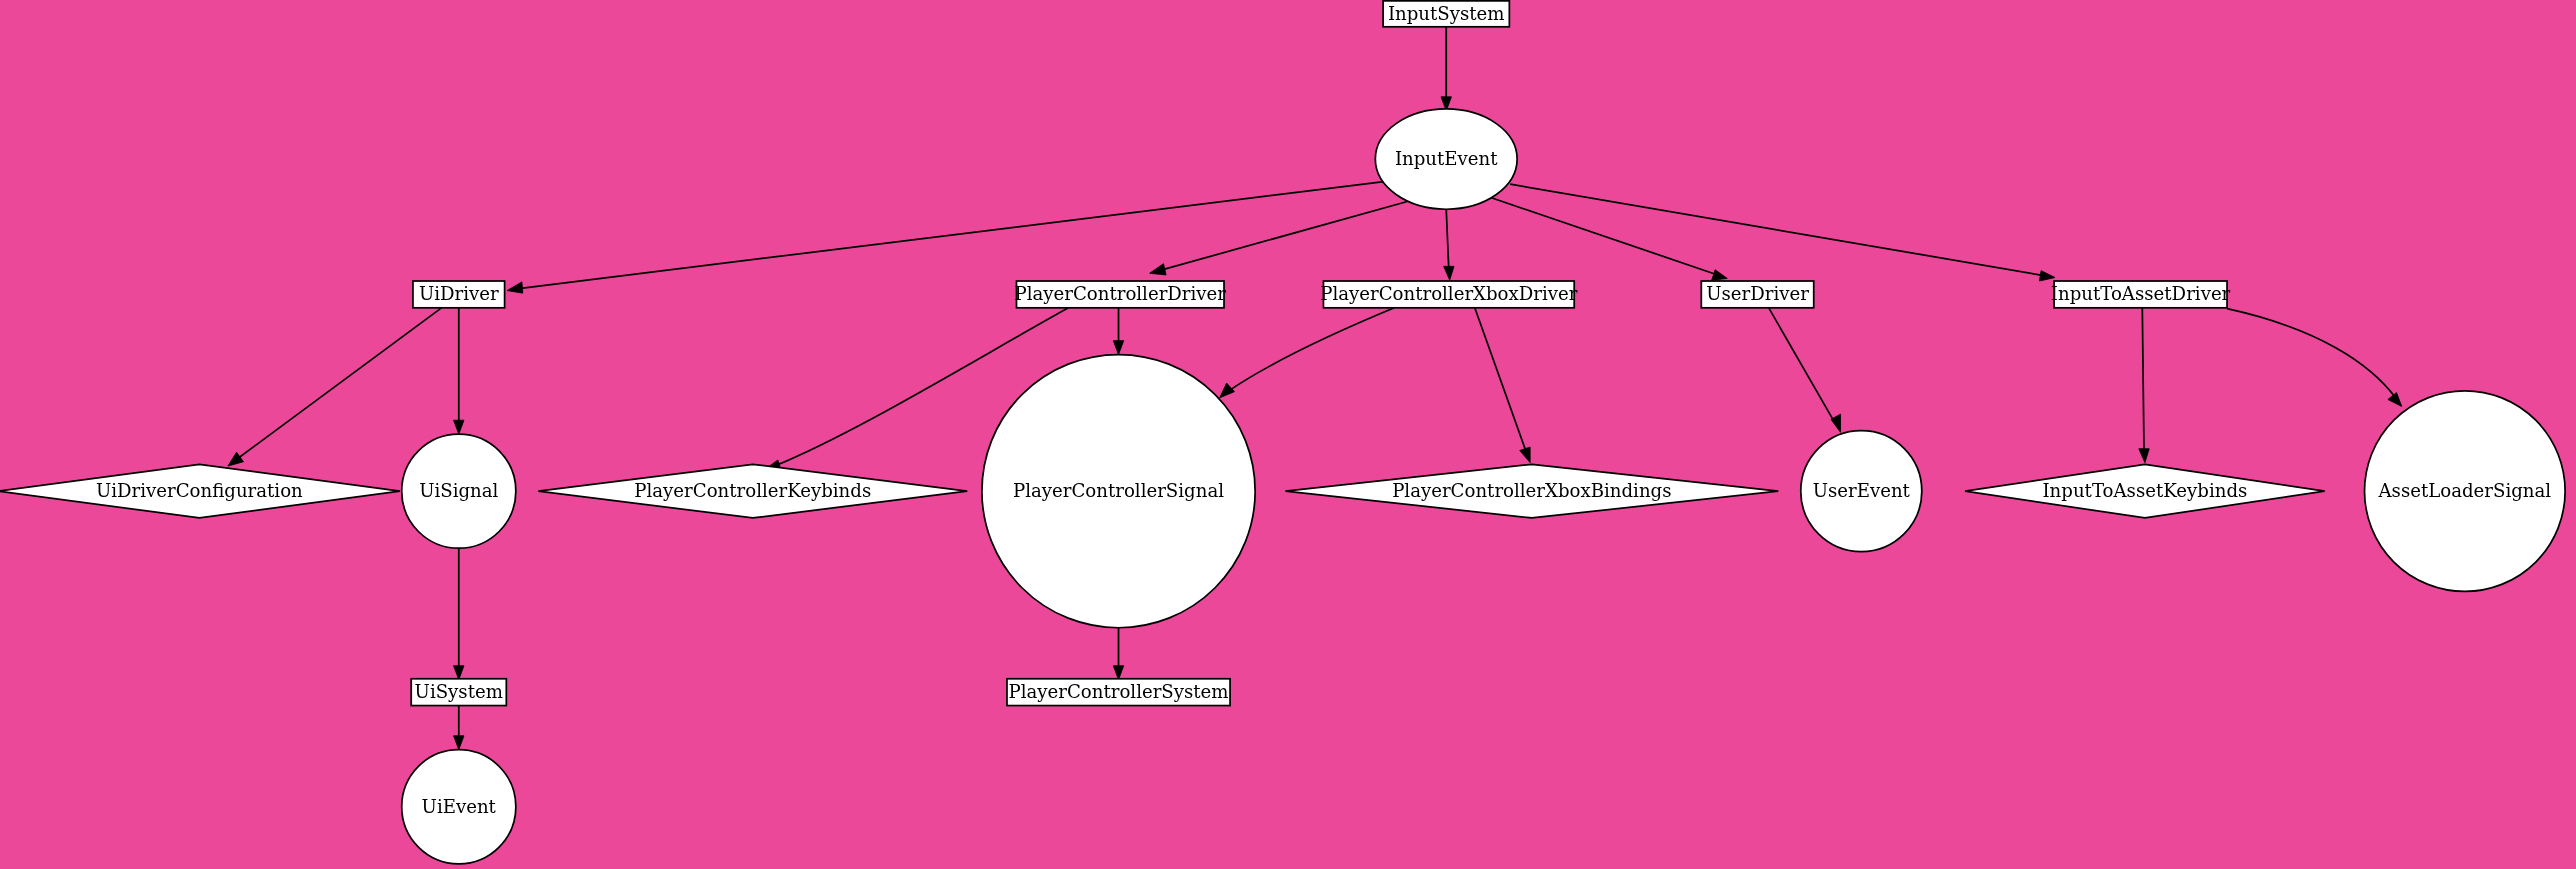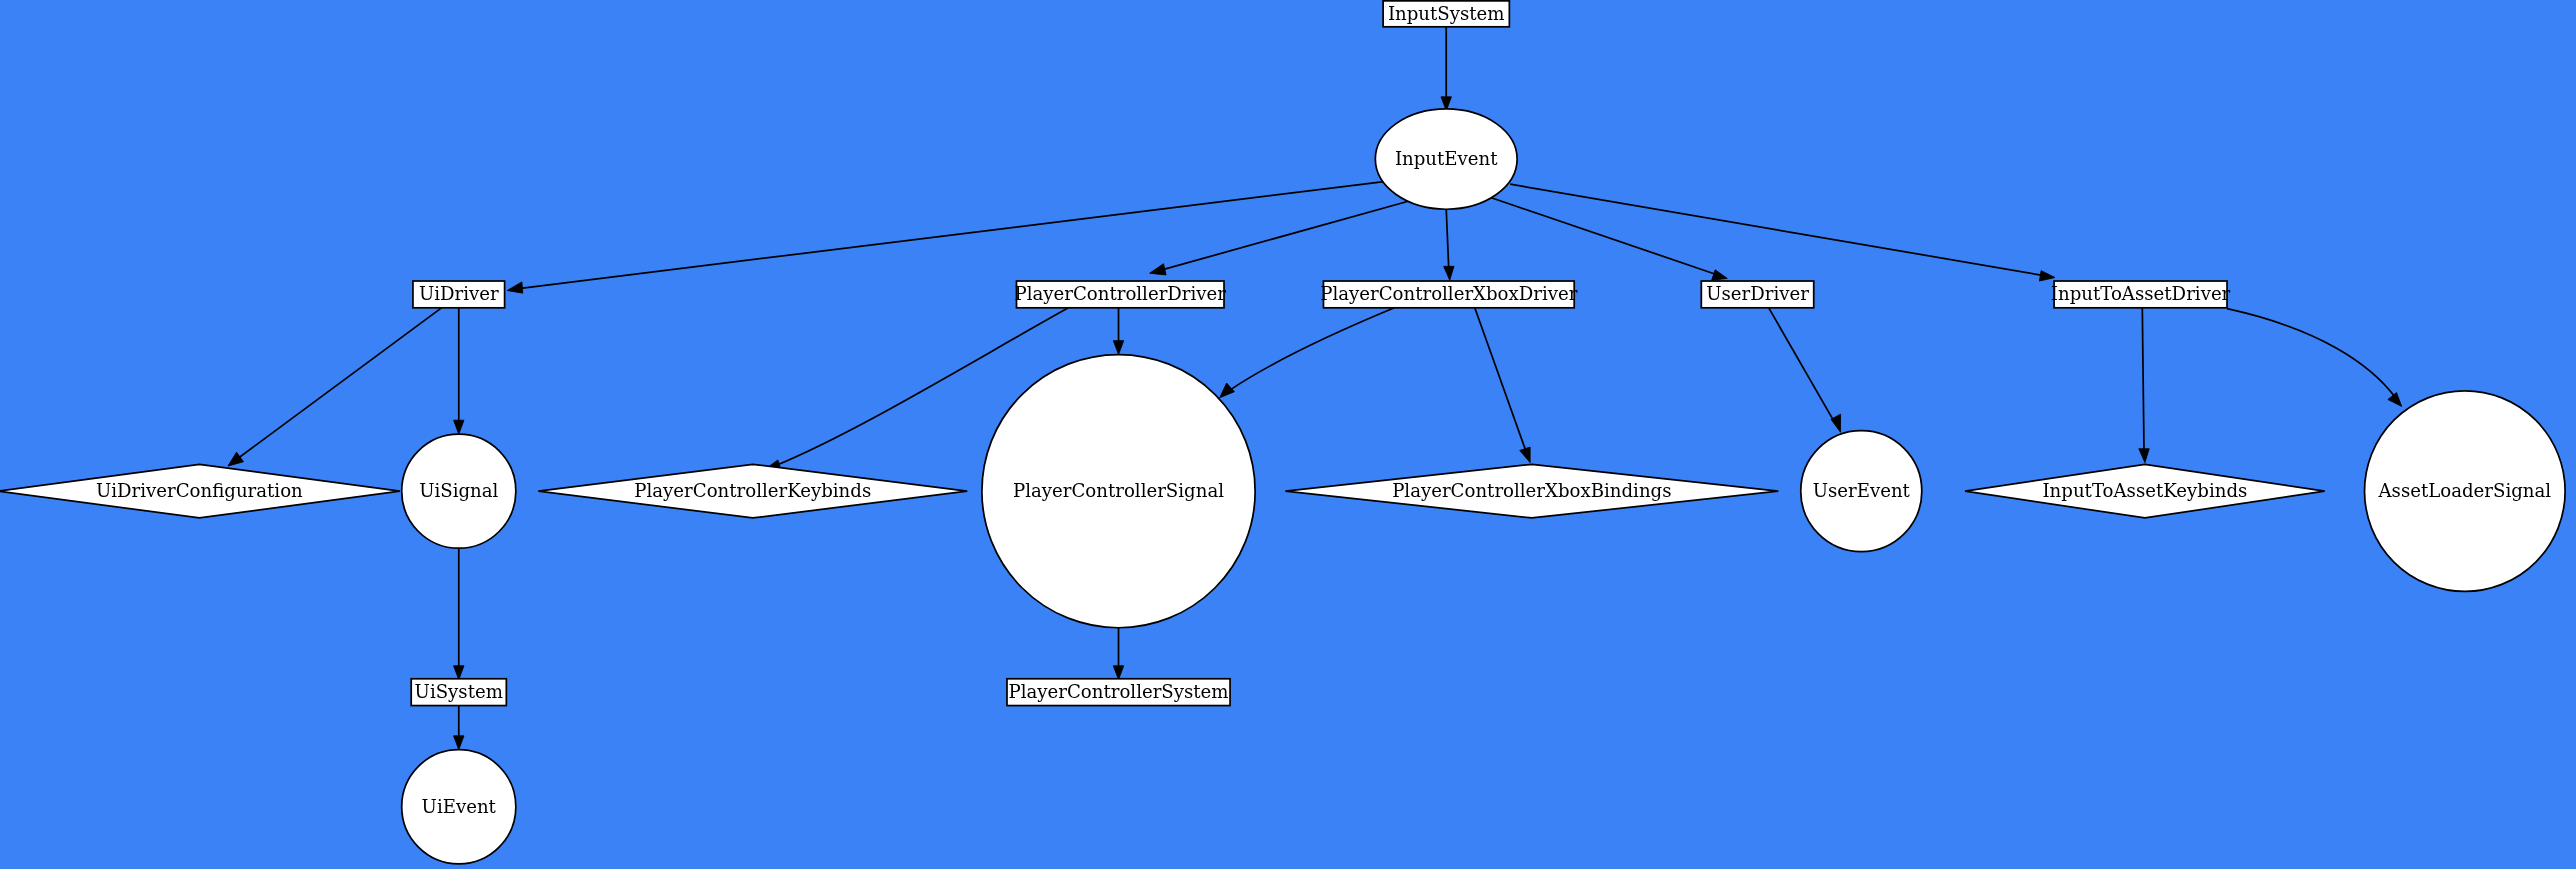--- a/index.html
+++ b/index.html
@@ -1,19 +1,19 @@
 <!DOCTYPE html>
 <html style="font-size:14px"><head>
 <meta charset="utf-8">
 <style>
   html,body{margin:0;padding:0;background:#ffffff;}
   #stage{
     position:relative;
     width:2576px;height:869px;
-    background:#3b82f6;
+    background:#ec4899;
     overflow:hidden;
     font-family:"DejaVu Serif","Liberation Serif",serif;
   }
   #graph-svg{position:absolute;left:0;top:0;width:2576px;height:869px;}
   .node-shape{fill:#ffffff;stroke:#000000;stroke-width:2;}
   .edge-path{fill:none;stroke:#000000;stroke-width:2;}
   .edge-head{fill:#000000;stroke:#000000;stroke-width:1;}
   .node-label{
     font-family:"DejaVu Serif","Liberation Serif",serif;
     font-size:21px;

